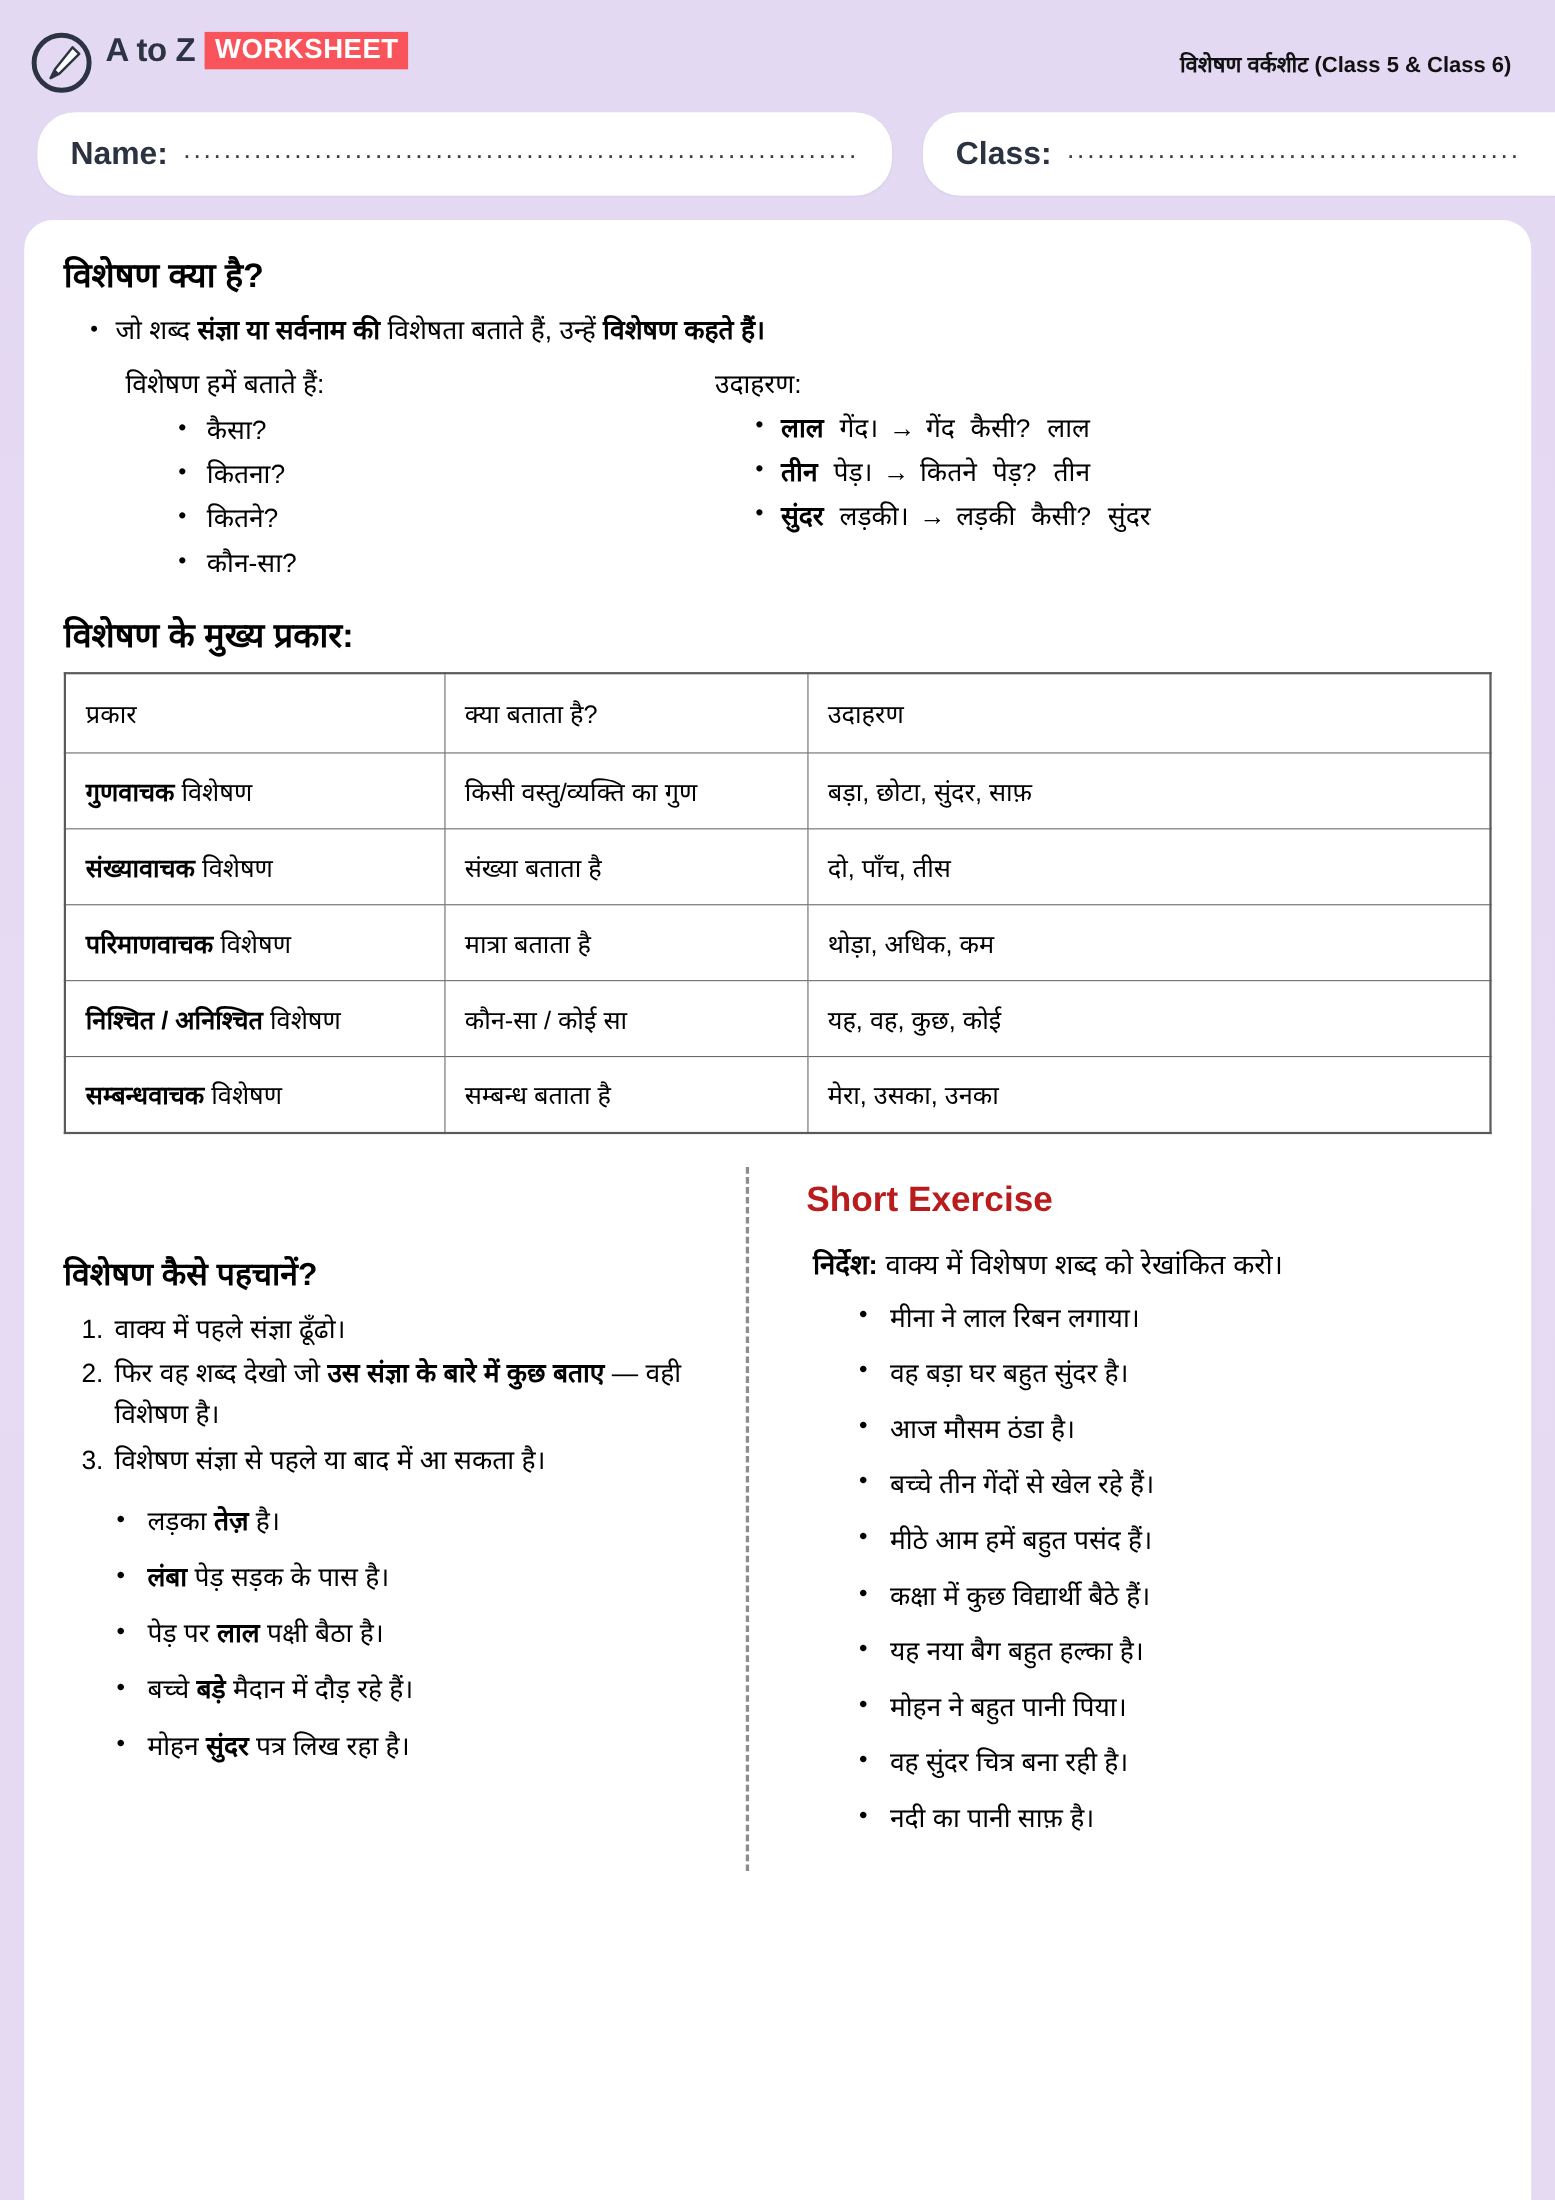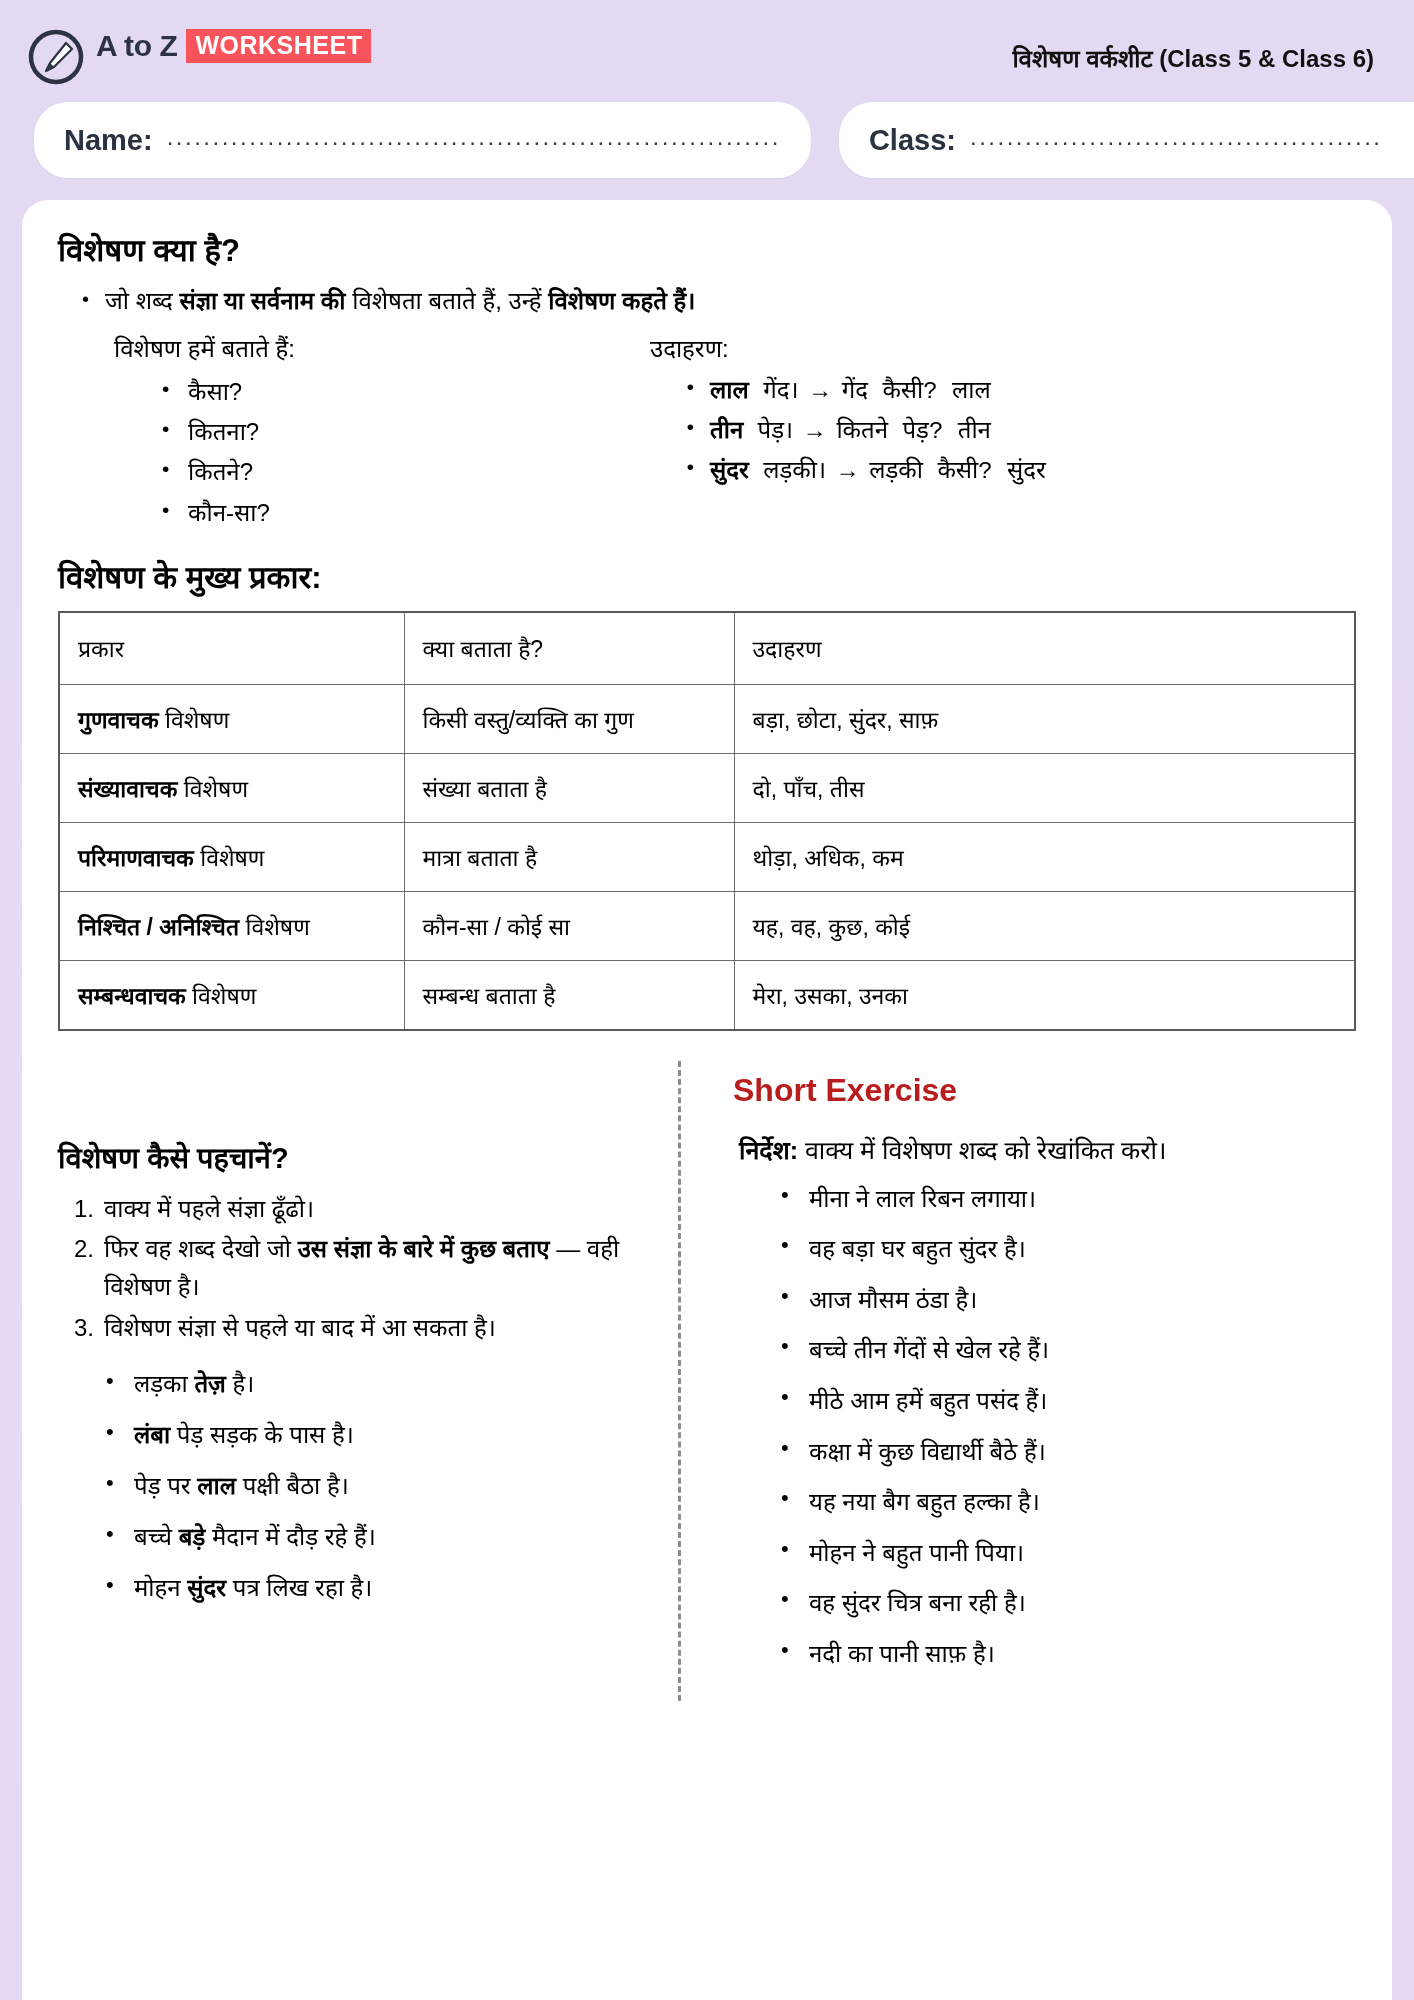--- a/index.html
+++ b/index.html
@@ -58,21 +58,21 @@
     background: #f9545b;
     color: #ffffff;
     font-size: 25px;
     font-weight: bold;
     letter-spacing: 0.5px;
     padding: 3px 9px 4px 9px;
     line-height: 1.05;
   }
 
   .header-title {
-    font-size: 24px;
+    font-size: 20px;
     font-weight: bold;
     color: #111111;
     text-align: right;
     white-space: nowrap;
   }
 
   
   .idbar {
     display: flex;
     gap: 28px;

